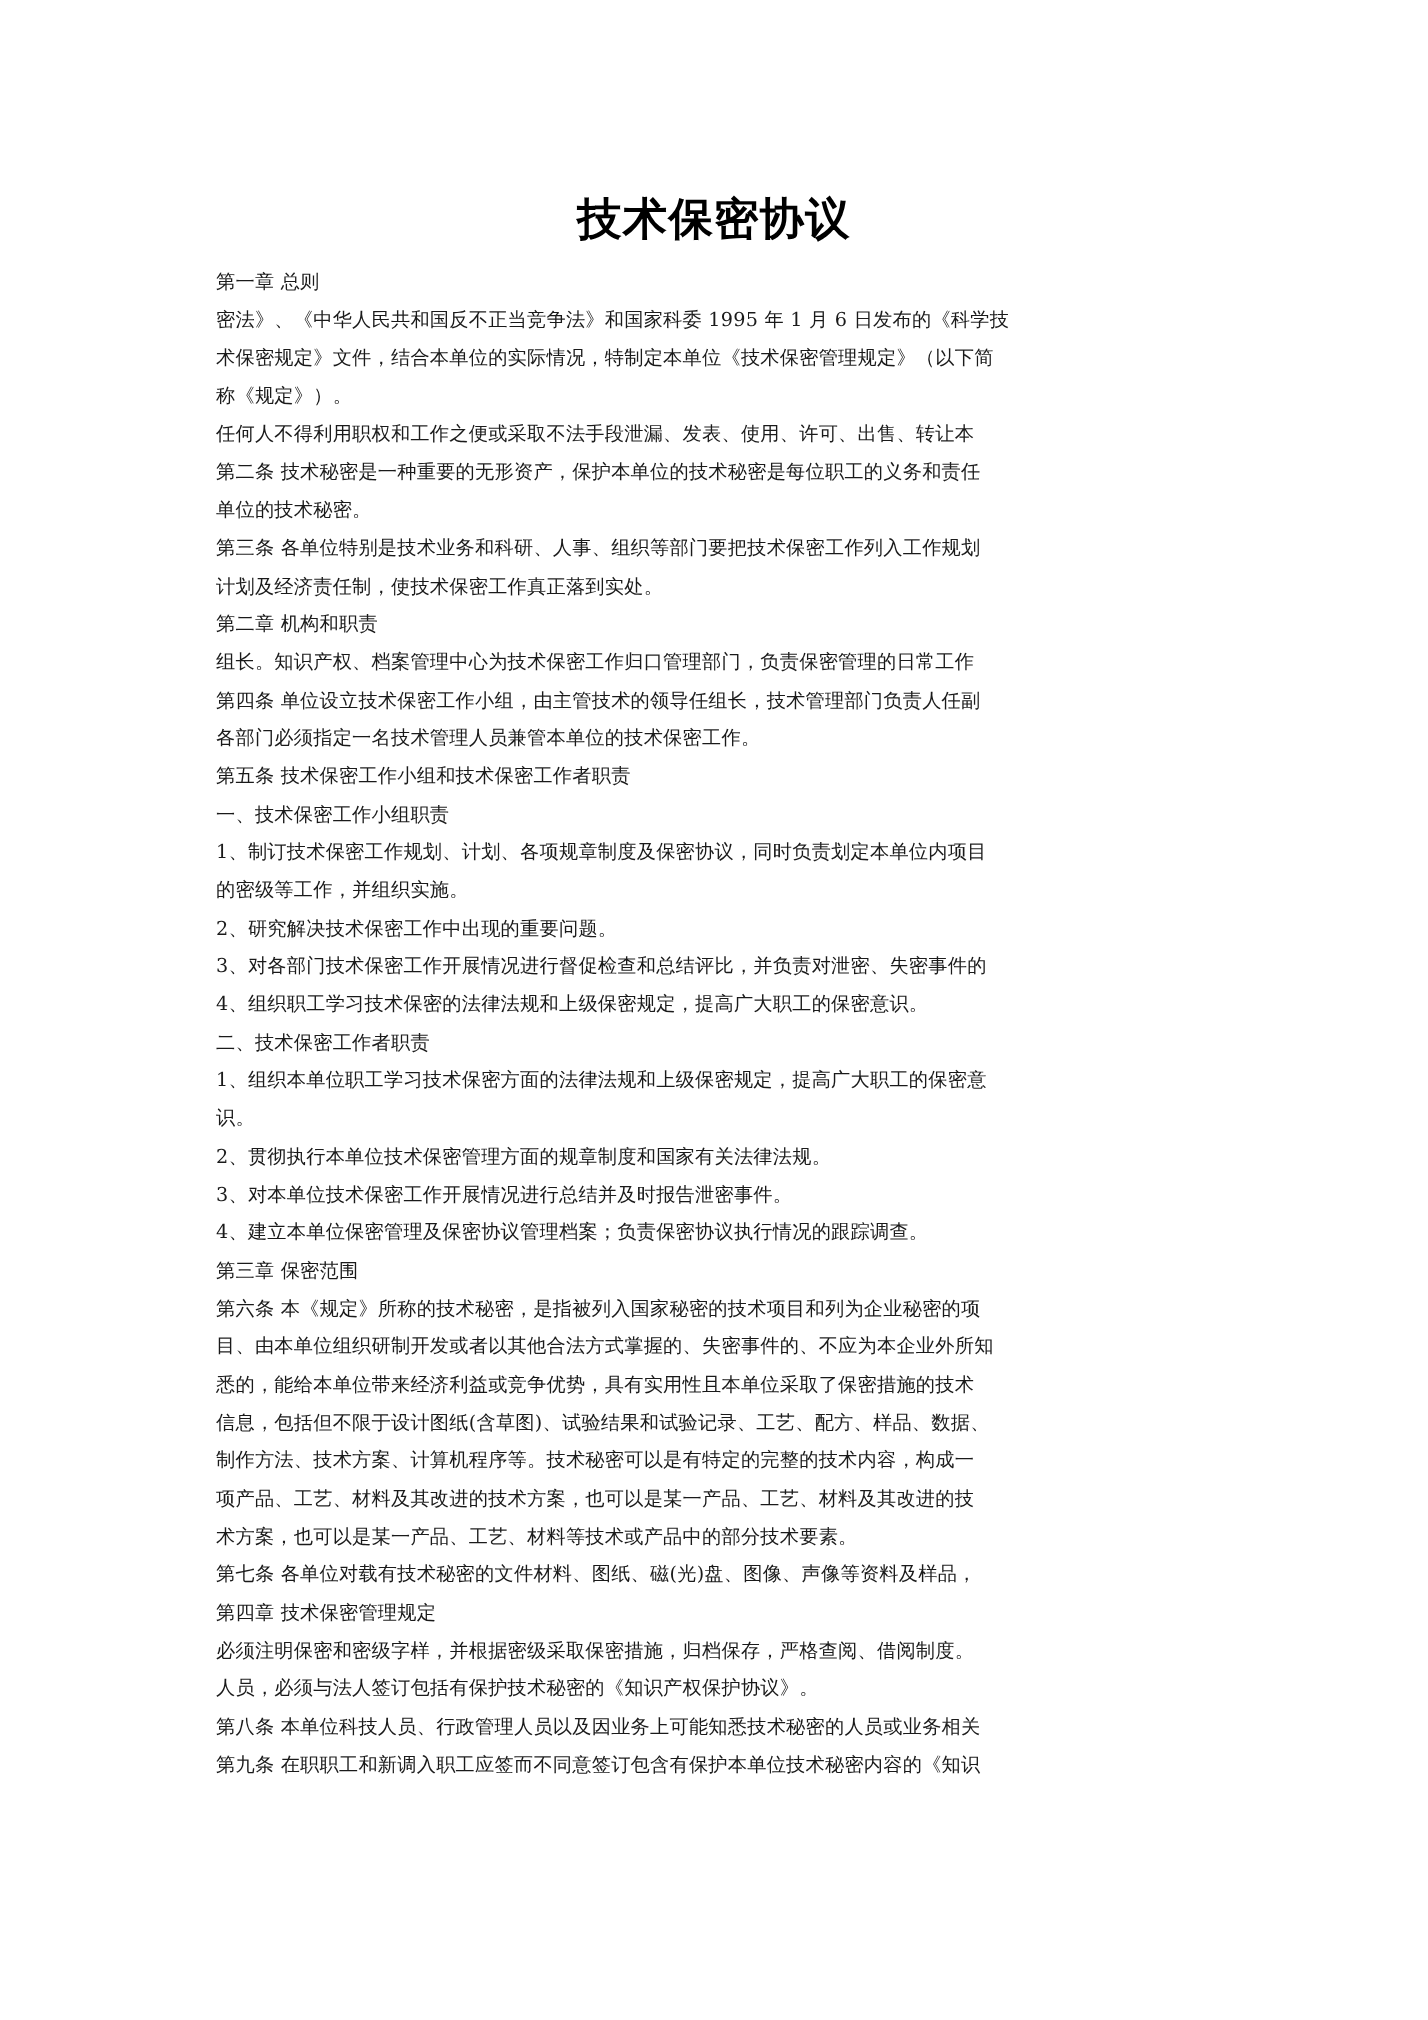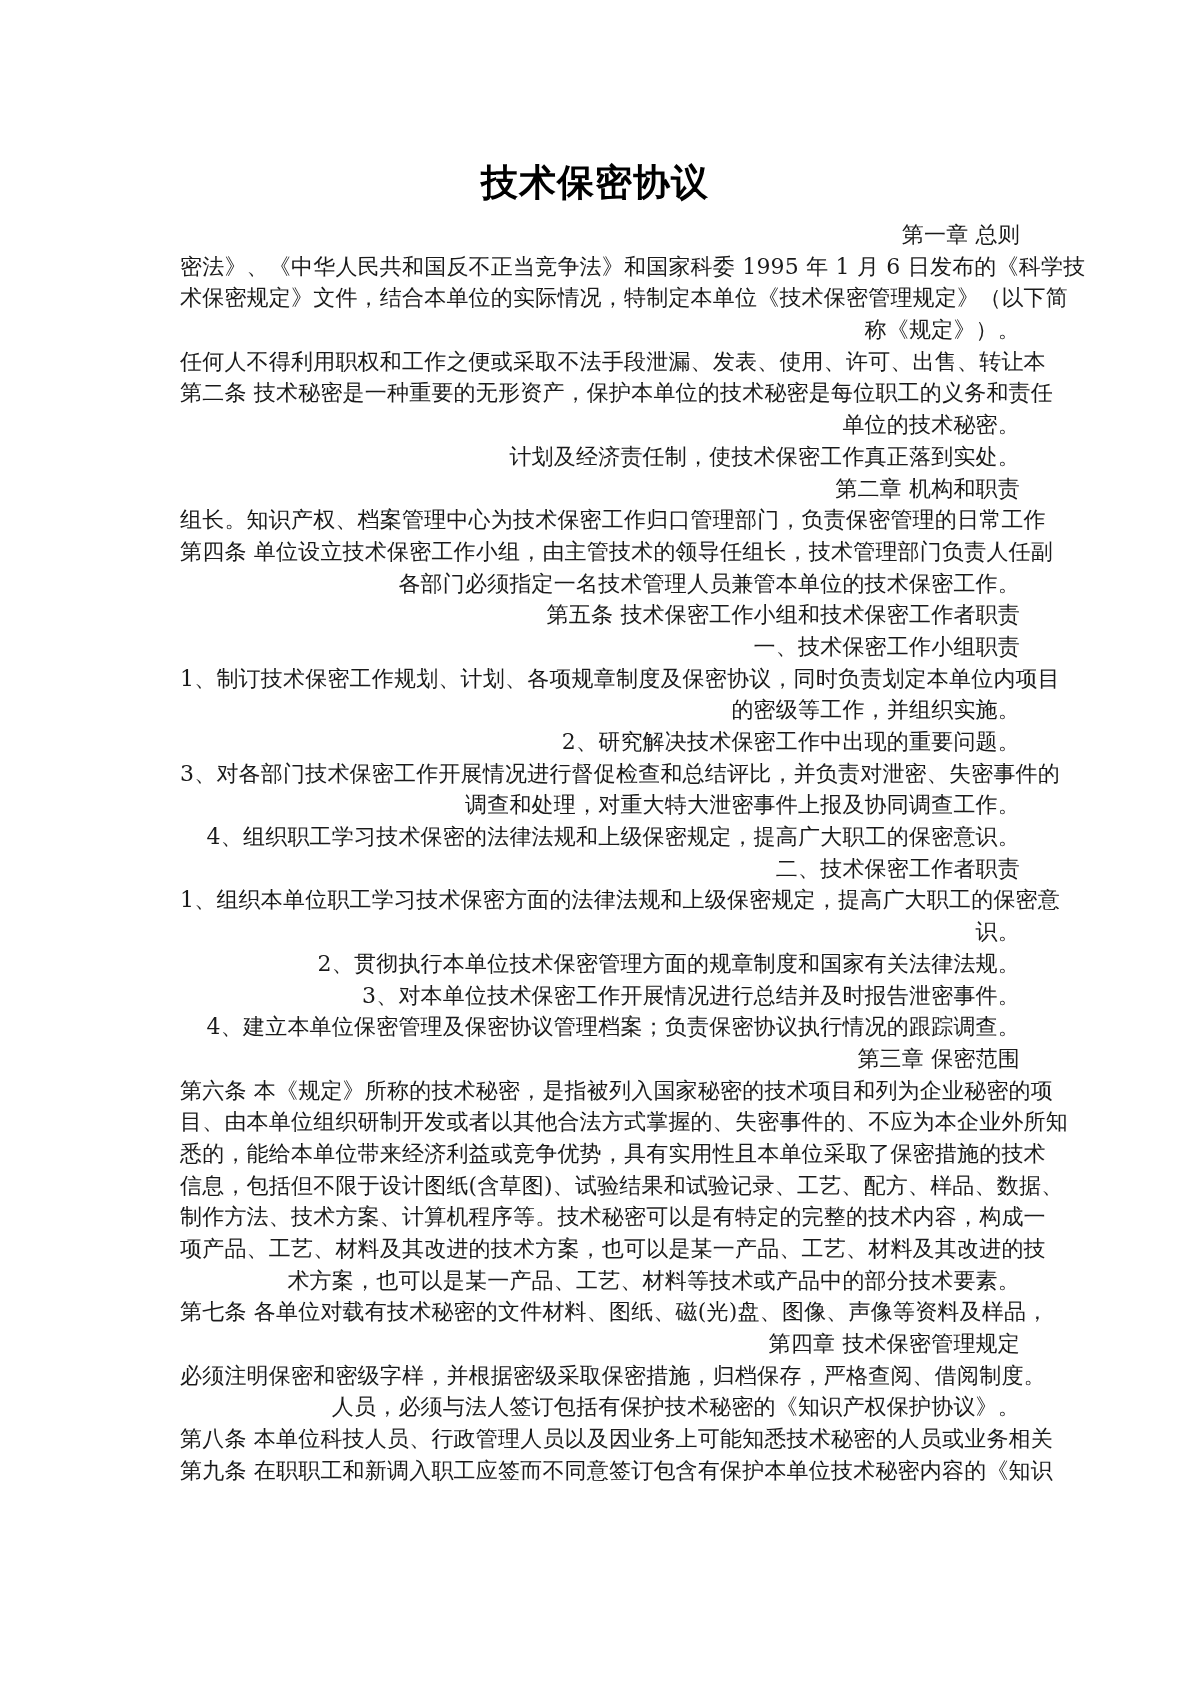--- a/index.html
+++ b/index.html
@@ -37,52 +37,51 @@
     }
     .body-text {
       position: absolute;
       left: 180px;
       top: 219px;
       width: 840px;
     }
     .line {
       height: 31.7px;
       line-height: 31.7px;
-      font-size: 22px;
+      font-size: 16px;
       white-space: nowrap;
       overflow: visible;
       letter-spacing: 0.2px;
-      text-align: right;
     }
   </style>
 </head>
 <body>
 
 <div class="page">
   <div class="title">技术保密协议</div>
   <div class="body-text">
     <div class="line">第一章  总则</div>
     <div class="line">密法》、《中华人民共和国反不正当竞争法》和国家科委 1995 年 1 月 6 日发布的《科学技</div>
     <div class="line">术保密规定》文件，结合本单位的实际情况，特制定本单位《技术保密管理规定》（以下简</div>
     <div class="line">称《规定》）。</div>
     <div class="line">任何人不得利用职权和工作之便或采取不法手段泄漏、发表、使用、许可、出售、转让本</div>
     <div class="line">第二条  技术秘密是一种重要的无形资产，保护本单位的技术秘密是每位职工的义务和责任</div>
     <div class="line">单位的技术秘密。</div>
+    <div class="line">第三条  各单位特别是技术业务和科研、人事、组织等部门要把技术保密工作列入工作规划</div>
     <div class="line">计划及经济责任制，使技术保密工作真正落到实处。</div>
     <div class="line">第二章  机构和职责</div>
     <div class="line">组长。知识产权、档案管理中心为技术保密工作归口管理部门，负责保密管理的日常工作</div>
     <div class="line">第四条  单位设立技术保密工作小组，由主管技术的领导任组长，技术管理部门负责人任副</div>
     <div class="line">各部门必须指定一名技术管理人员兼管本单位的技术保密工作。</div>
     <div class="line">第五条  技术保密工作小组和技术保密工作者职责</div>
     <div class="line">一、技术保密工作小组职责</div>
     <div class="line">1、制订技术保密工作规划、计划、各项规章制度及保密协议，同时负责划定本单位内项目</div>
     <div class="line">的密级等工作，并组织实施。</div>
     <div class="line">2、研究解决技术保密工作中出现的重要问题。</div>
     <div class="line">3、对各部门技术保密工作开展情况进行督促检查和总结评比，并负责对泄密、失密事件的</div>
-    <div class="line">调查和处理，对重大特大泄密事件上报及协同调查工作。</div>
     <div class="line">4、组织职工学习技术保密的法律法规和上级保密规定，提高广大职工的保密意识。</div>
     <div class="line">二、技术保密工作者职责</div>
     <div class="line">1、组织本单位职工学习技术保密方面的法律法规和上级保密规定，提高广大职工的保密意</div>
     <div class="line">识。</div>
     <div class="line">2、贯彻执行本单位技术保密管理方面的规章制度和国家有关法律法规。</div>
     <div class="line">3、对本单位技术保密工作开展情况进行总结并及时报告泄密事件。</div>
     <div class="line">4、建立本单位保密管理及保密协议管理档案；负责保密协议执行情况的跟踪调查。</div>
     <div class="line">第三章  保密范围</div>
     <div class="line">第六条  本《规定》所称的技术秘密，是指被列入国家秘密的技术项目和列为企业秘密的项</div>
     <div class="line">目、由本单位组织研制开发或者以其他合法方式掌握的、失密事件的、不应为本企业外所知</div>

